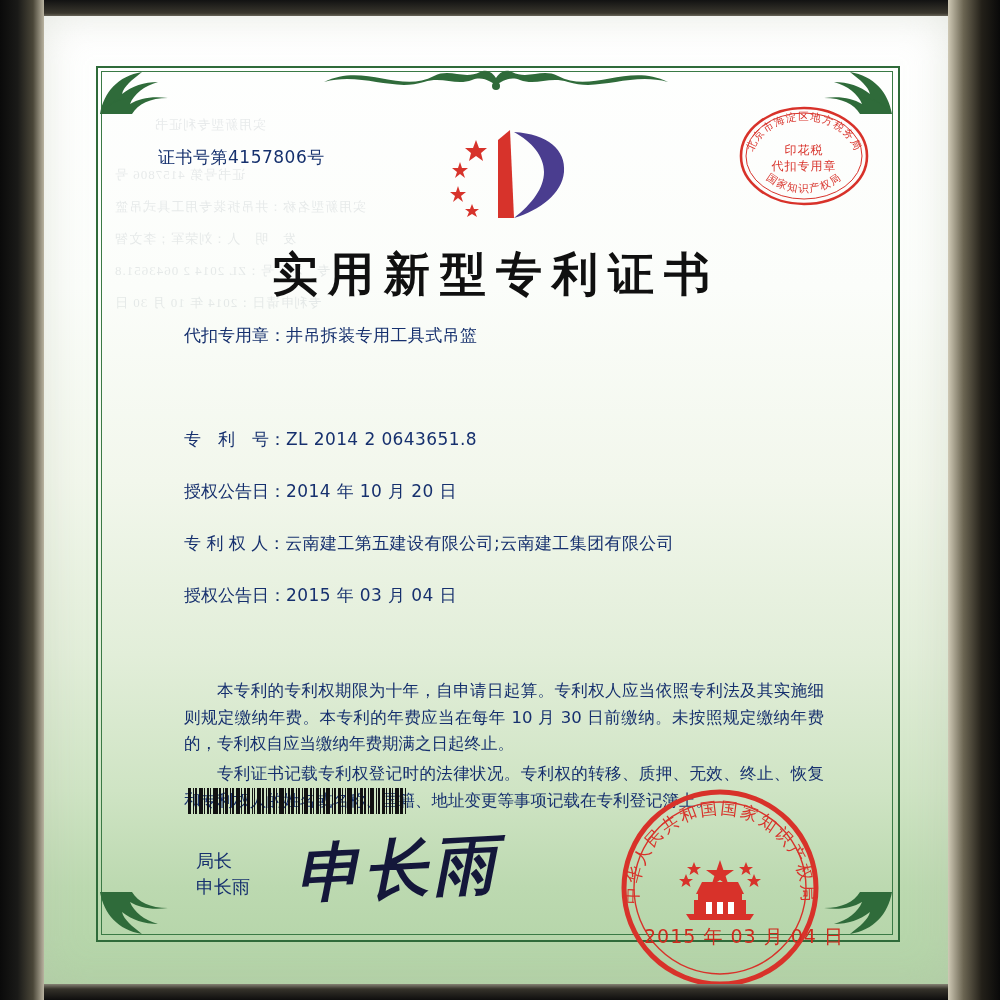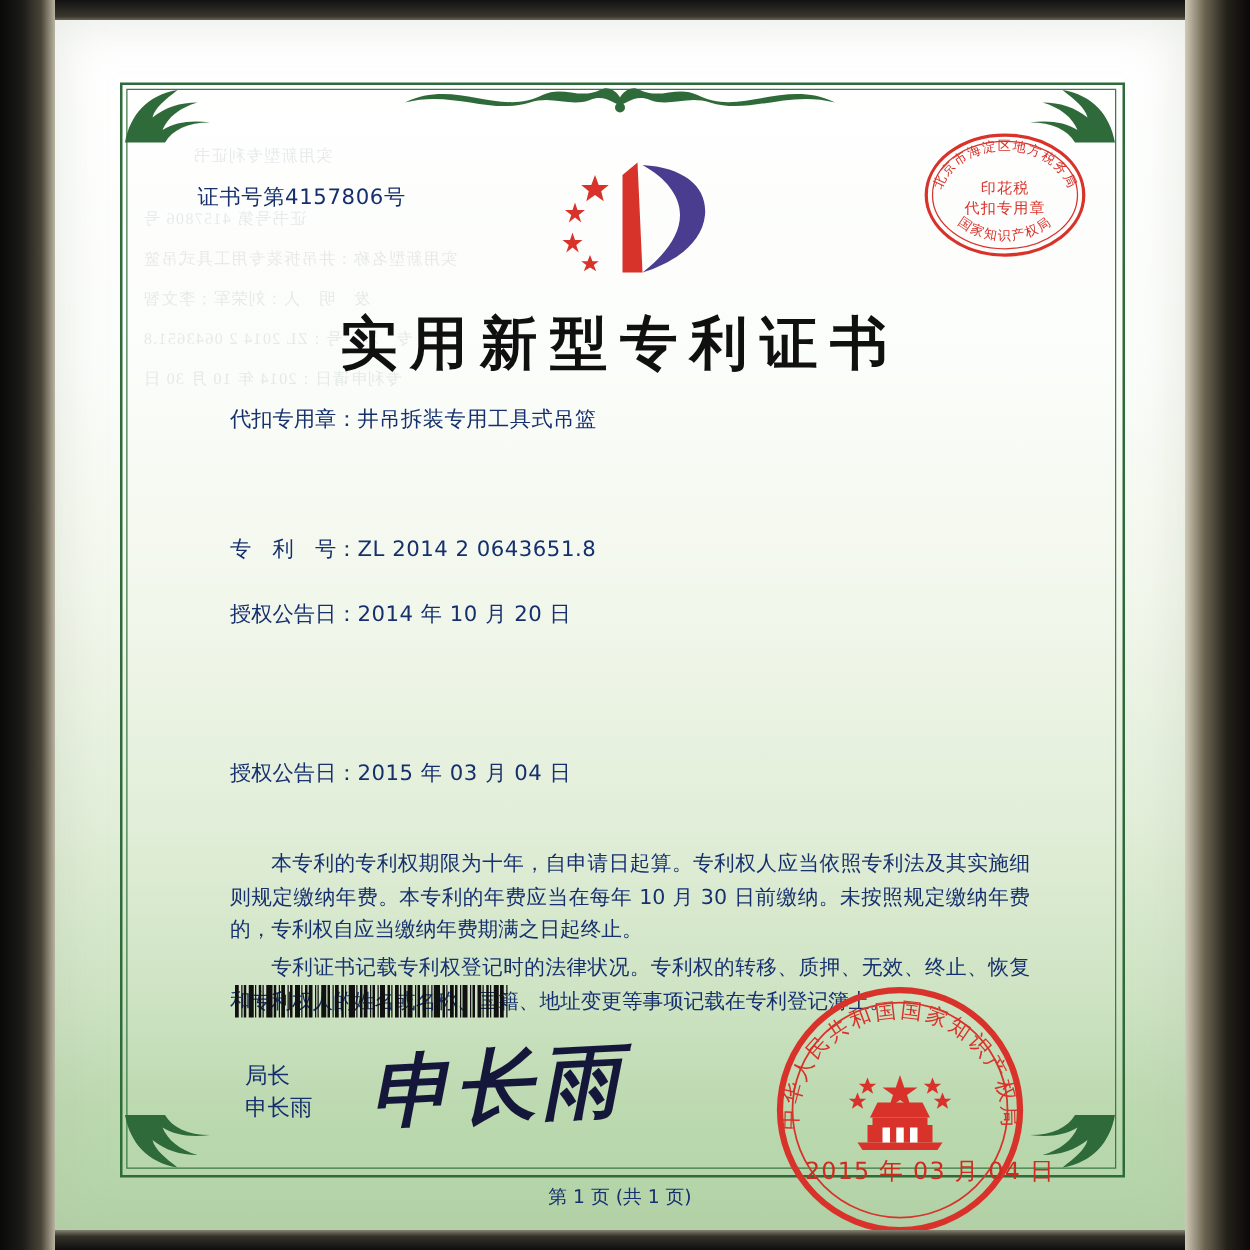--- a/index.html
+++ b/index.html
@@ -297,21 +297,24 @@
 
       <div class="field" style="top:258px;">
         <span class="lab">代扣专用章：</span><span class="val">井吊拆装专用工具式吊篮</span>
       </div>
       <div class="field" style="top:362px;">
         <span class="lab">专　利　号：</span><span class="val">ZL 2014 2 0643651.8</span>
       </div>
       <div class="field" style="top:414px;">
         <span class="lab">授权公告日：</span><span class="val">2014 年 10 月 20 日</span>
       </div>
-      <div class="field" style="top:518px;margin-top:23px;">
+      <div class="field" style="top:466px;">
+        <span class="lab">专 利 权 人：</span><span class="val">云南建工第五建设有限公司;云南建工集团有限公司</span>
+      </div>
+      <div class="field" style="top:518px;">
         <span class="lab">授权公告日：</span><span class="val">2015 年 03 月 04 日</span>
       </div>
 
       <div class="para" style="top:612px;">本专利的专利权期限为十年，自申请日起算。专利权人应当依照专利法及其实施细则规定缴纳年费。本专利的年费应当在每年 10 月 30 日前缴纳。未按照规定缴纳年费的，专利权自应当缴纳年费期满之日起终止。</div>
       <div class="para" style="top:695px;">专利证书记载专利权登记时的法律状况。专利权的转移、质押、无效、终止、恢复和专利权人的姓名或名称、国籍、地址变更等事项记载在专利登记簿上。</div>
 
       <div class="barcode">
         <i style="width:3px"></i>
           <i style="width:1px"></i>
           <i style="width:2px"></i>
@@ -398,16 +401,15 @@
           <rect x="8" y="6" width="6" height="12" fill="#ffffff"></rect>
           <polygon points="0,-36 3.4,-26 14,-26 5.6,-20 8.8,-10 0,-16 -8.8,-10 -5.6,-20 -14,-26 -3.4,-26"></polygon>
           <polygon points="-26,-34 -24,-29 -19,-29 -23,-26 -21.5,-21 -26,-24 -30.5,-21 -29,-26 -33,-29 -28,-29"></polygon>
           <polygon points="-34,-22 -32,-17 -27,-17 -31,-14 -29.5,-9 -34,-12 -38.5,-9 -37,-14 -41,-17 -36,-17"></polygon>
           <polygon points="26,-34 28,-29 33,-29 29,-26 30.5,-21 26,-24 21.5,-21 23,-26 19,-29 24,-29"></polygon>
           <polygon points="34,-22 36,-17 41,-17 37,-14 38.5,-9 34,-12 29.5,-9 31,-14 27,-17 32,-17"></polygon>
         </g>
       </svg>
       <div class="seal-date">2015 年 03 月 04 日</div>
 
-      <div class="footer">第 1 页 (共 1 页)</div>
     </div>
   </div>
 </div>
 
 </body></html>

